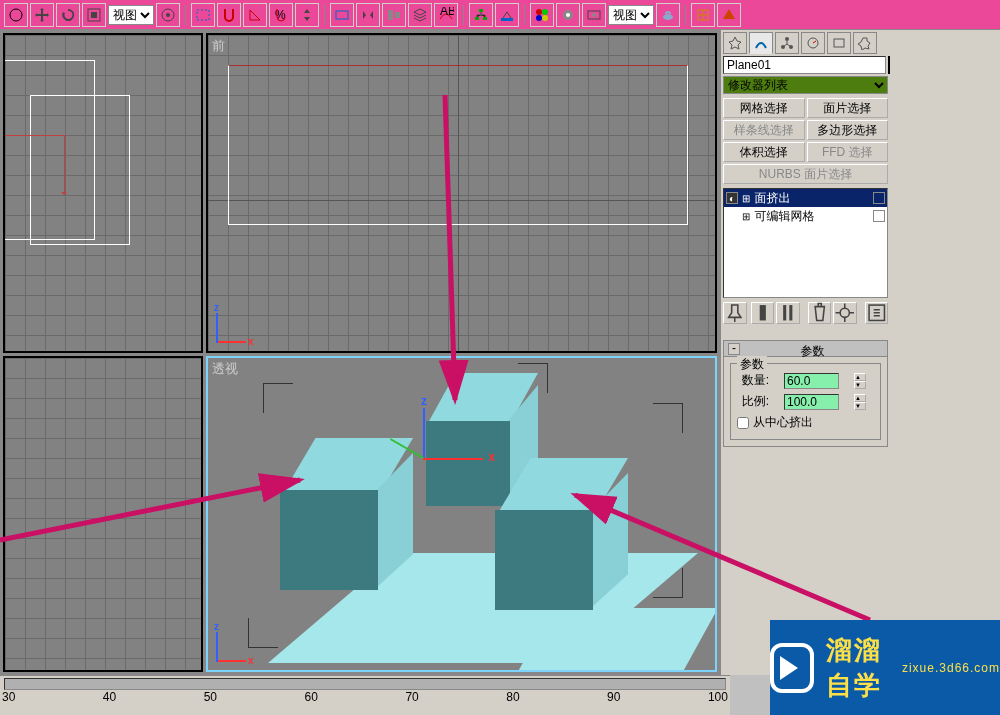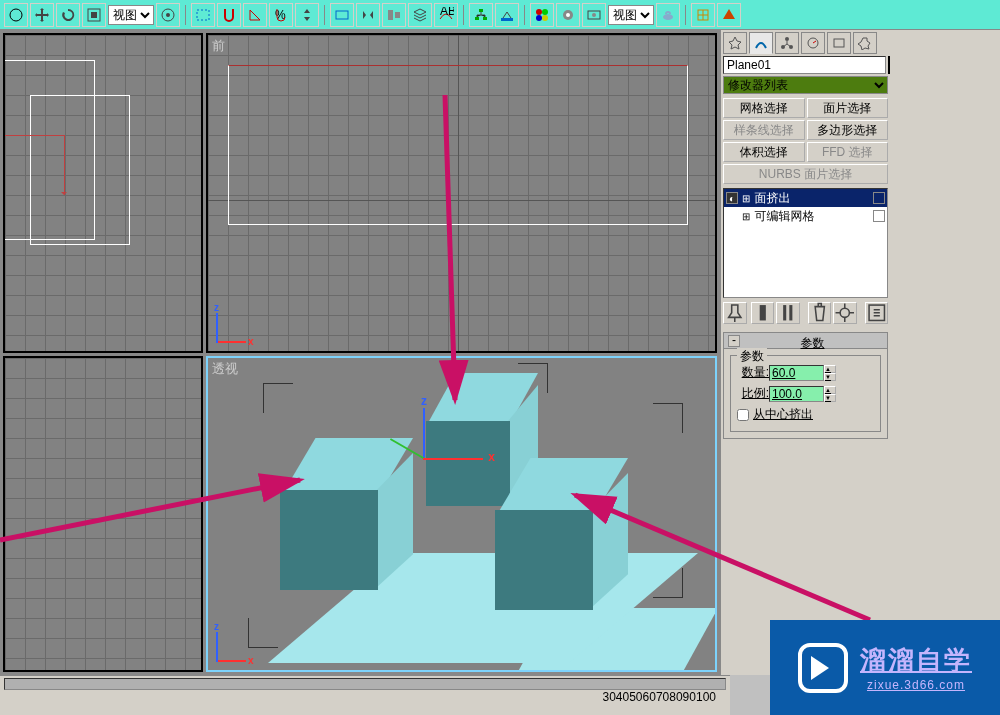--- a/index.html
+++ b/index.html
@@ -1,19 +1,19 @@
 <!DOCTYPE html>
 <html><head>
 <meta charset="utf-8">
 <style>
 * { margin: 0; padding: 0; box-sizing: border-box; font-family: "SimSun", Arial, sans-serif; font-size: 12px; }
 body { background: #c0c0c0; width: 1000px; height: 715px; overflow: hidden; position: relative; }
 
 
-.toolbar { height: 30px; background: #5eead4; border-bottom: 1px solid #888; display: flex; align-items: center; padding: 0 4px; gap: 2px; }
+.toolbar { height: 30px; background: #ec4899; border-bottom: 1px solid #888; display: flex; align-items: center; padding: 0 4px; gap: 2px; }
 .tool-btn { width: 24px; height: 24px; border: 1px solid #d4d0c8; display: flex; align-items: center; justify-content: center; cursor: pointer; }
 .tool-btn svg { width: 16px; height: 16px; }
 .tool-sep { width: 1px; height: 20px; background: #888; margin: 0 3px; }
 .tool-select { height: 20px; font-size: 12px; background: #fff; border: 1px solid #888; }
 
 
 .main { display: flex; height: calc(100% - 70px); }
 .viewports-area { flex: 1; display: grid; grid-template-columns: 200px 1fr; grid-template-rows: 320px 1fr; gap: 3px; padding: 3px; background: #888; }
 .vp { background: #828282; border: 2px solid #000; position: relative; overflow: hidden; }
 .vp.active { border: 2px solid #7dd3fc; }
@@ -113,52 +113,52 @@
 
 .mod-stack { background: #fff; border: 1px inset #888; height: 110px; overflow: auto; }
 .mod-row { display: flex; align-items: center; height: 18px; padding: 0 2px; gap: 4px; font-size: 12px; }
 .mod-row.sel { background: #0a246a; color: #fff; }
 .mod-icon { width: 12px; height: 12px; border: 1px solid #888; display: inline-flex; align-items: center; justify-content: center; font-size: 10px; }
 .mod-toggle { width: 12px; height: 12px; border: 1px solid #888; margin-left: auto; }
 
 .stack-tools { display: flex; gap: 2px; margin: 4px 0; }
 .stack-tool { width: 24px; height: 22px; border: 1px outset #fff; background: #d4d0c8; display: flex; align-items: center; justify-content: center; }
 
-.rollout { border: 1px solid #888; margin-top: 4px; text-decoration: underline; }
+.rollout { border: 1px solid #888; margin-top: 12px; }
 .rollout-hdr { background: #c0c0c0; text-align: center; font-size: 12px; padding: 2px; border-bottom: 1px solid #888; position: relative; height: 16px; }
 .rollout-hdr::before { content: '-'; position: absolute; left: 4px; border: 1px solid #888; width: 10px; height: 10px; line-height: 8px; background: #d4d0c8; }
 .rollout-body { padding: 6px; }
 .param-group { border: 1px solid #888; padding: 8px 6px; position: relative; }
 .param-group-title { position: absolute; top: -8px; left: 6px; background: #d4d0c8; padding: 0 3px; font-size: 12px; }
-.param-row { display: flex; align-items: center; gap: 0; margin-bottom: 4px; }
+.param-row { display: flex; align-items: center; gap: 15px; margin-bottom: 4px; }
 .param-label { font-size: 12px; width: 32px; text-align: right; }
 .param-input { width: 55px; height: 16px; background: #86efac; border: 1px inset #888; font-size: 12px; padding: 0 2px; }
 .spinner { width: 12px; height: 16px; display: flex; flex-direction: column; }
 .spinner-btn { flex: 1; background: #d4d0c8; border: 1px outset #fff; font-size: 6px; line-height: 6px; }
 .checkbox-row { display: flex; align-items: center; gap: 4px; font-size: 12px; }
 .checkbox-row input { width: 12px; height: 12px; }
 
 
 .slider-strip { width: 110px; background: #d4d0c8; }
 
 
 .ruler { position: absolute; bottom: 0; left: 0; width: 730px; height: 40px; background: #d4d0c8; border-top: 1px solid #888; }
 .ruler-track { height: 12px; background: #b0b0b0; margin: 2px 4px 0; border: 1px inset #888; }
-.ruler-ticks { display: flex; justify-content: flex-end; padding: 0 14px; font-size: 11px; }
+.ruler-ticks { display: flex; justify-content: space-between; padding: 0 2px; font-size: 11px; }
 
 
 .arrow { position: absolute; pointer-events: none; z-index: 100; }
 .arrow-line { stroke: #c91065; stroke-width: 5; fill: none; }
 .arrow-head { fill: #c91065; }
 
 
 .watermark { position: absolute; right: 0; bottom: 0; width: 230px; height: 95px; background: #0a5aa8; display: flex; align-items: center; justify-content: center; gap: 12px; z-index: 200; }
 .wm-play { width: 50px; height: 50px; border: 4px solid #fff; border-radius: 12px; display: flex; align-items: center; justify-content: center; }
 .wm-play::after { content: ''; border: 12px solid transparent; border-left: 18px solid #fff; margin-left: 6px; }
-.wm-text { color: #c4b5fd; display: flex; flex-direction: column; align-items: center; text-decoration: underline; }
+.wm-text { color: #fde047; display: flex; flex-direction: row; align-items: center; }
 .wm-main { font-size: 26px; font-weight: bold; letter-spacing: 2px; }
 .wm-sub { font-size: 12px; letter-spacing: 1px; }
 </style>
 </head>
 <body>
 
 <div class="toolbar">
   <div class="tool-btn">
       <svg viewBox="0 0 16 16">
         <circle cx="8" cy="8" r="6" fill="none" stroke="#000"></circle>

